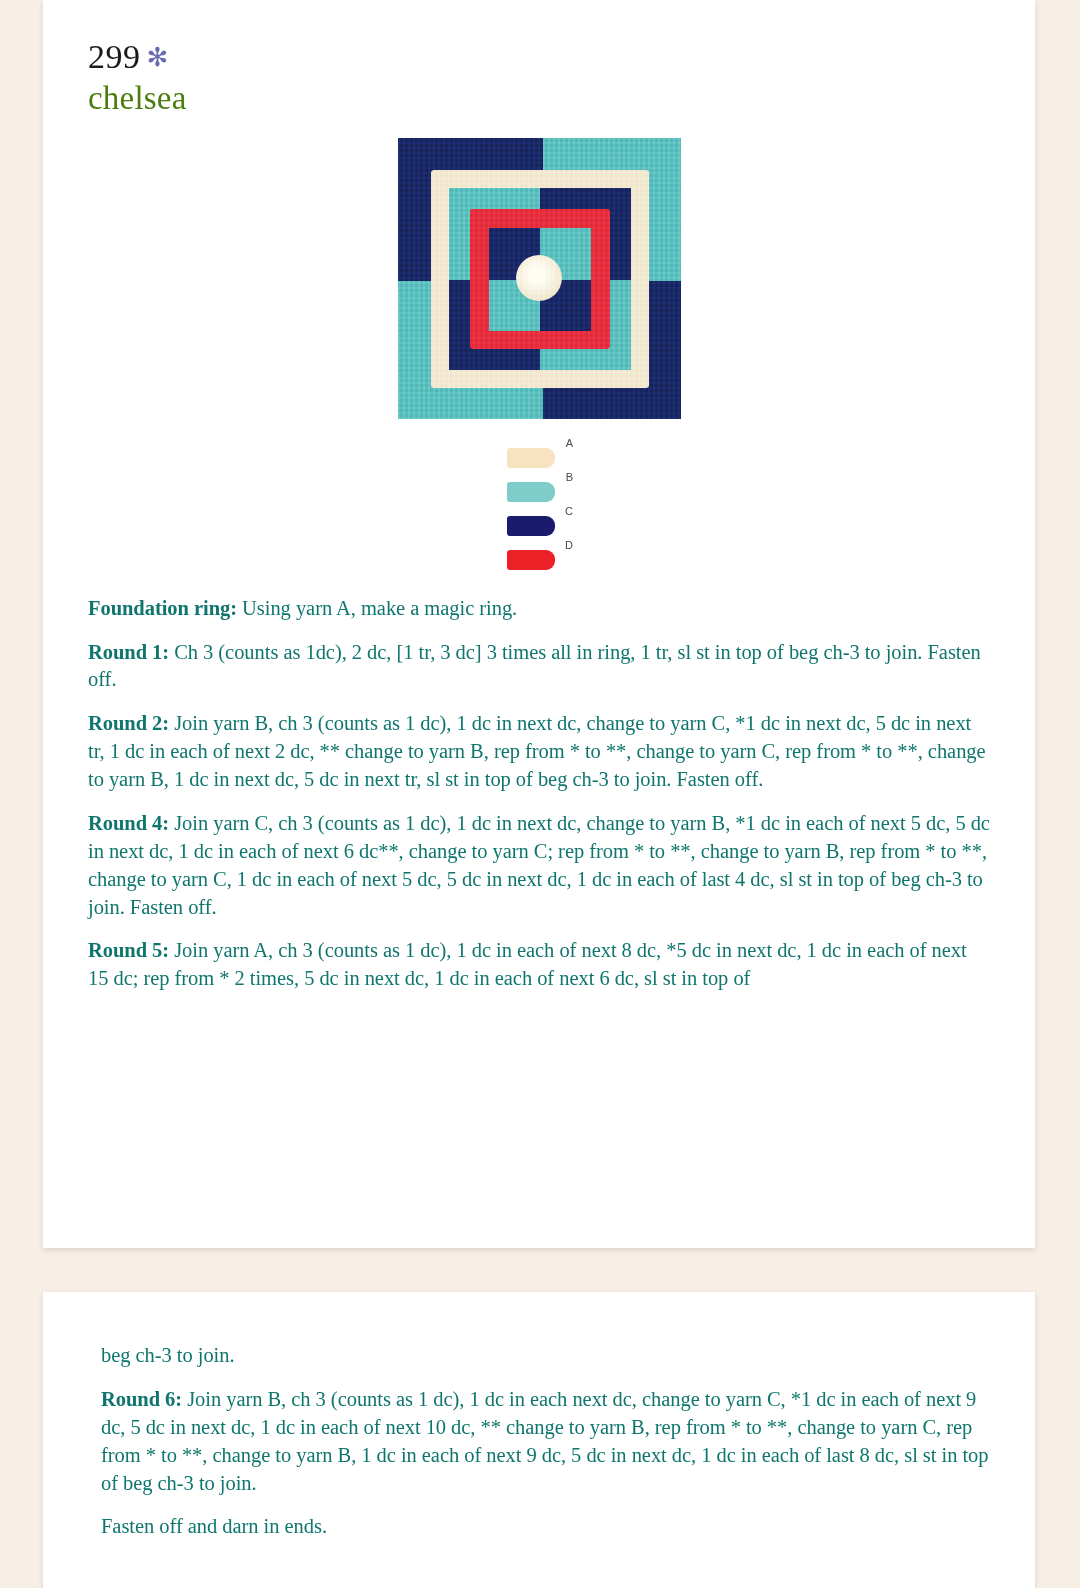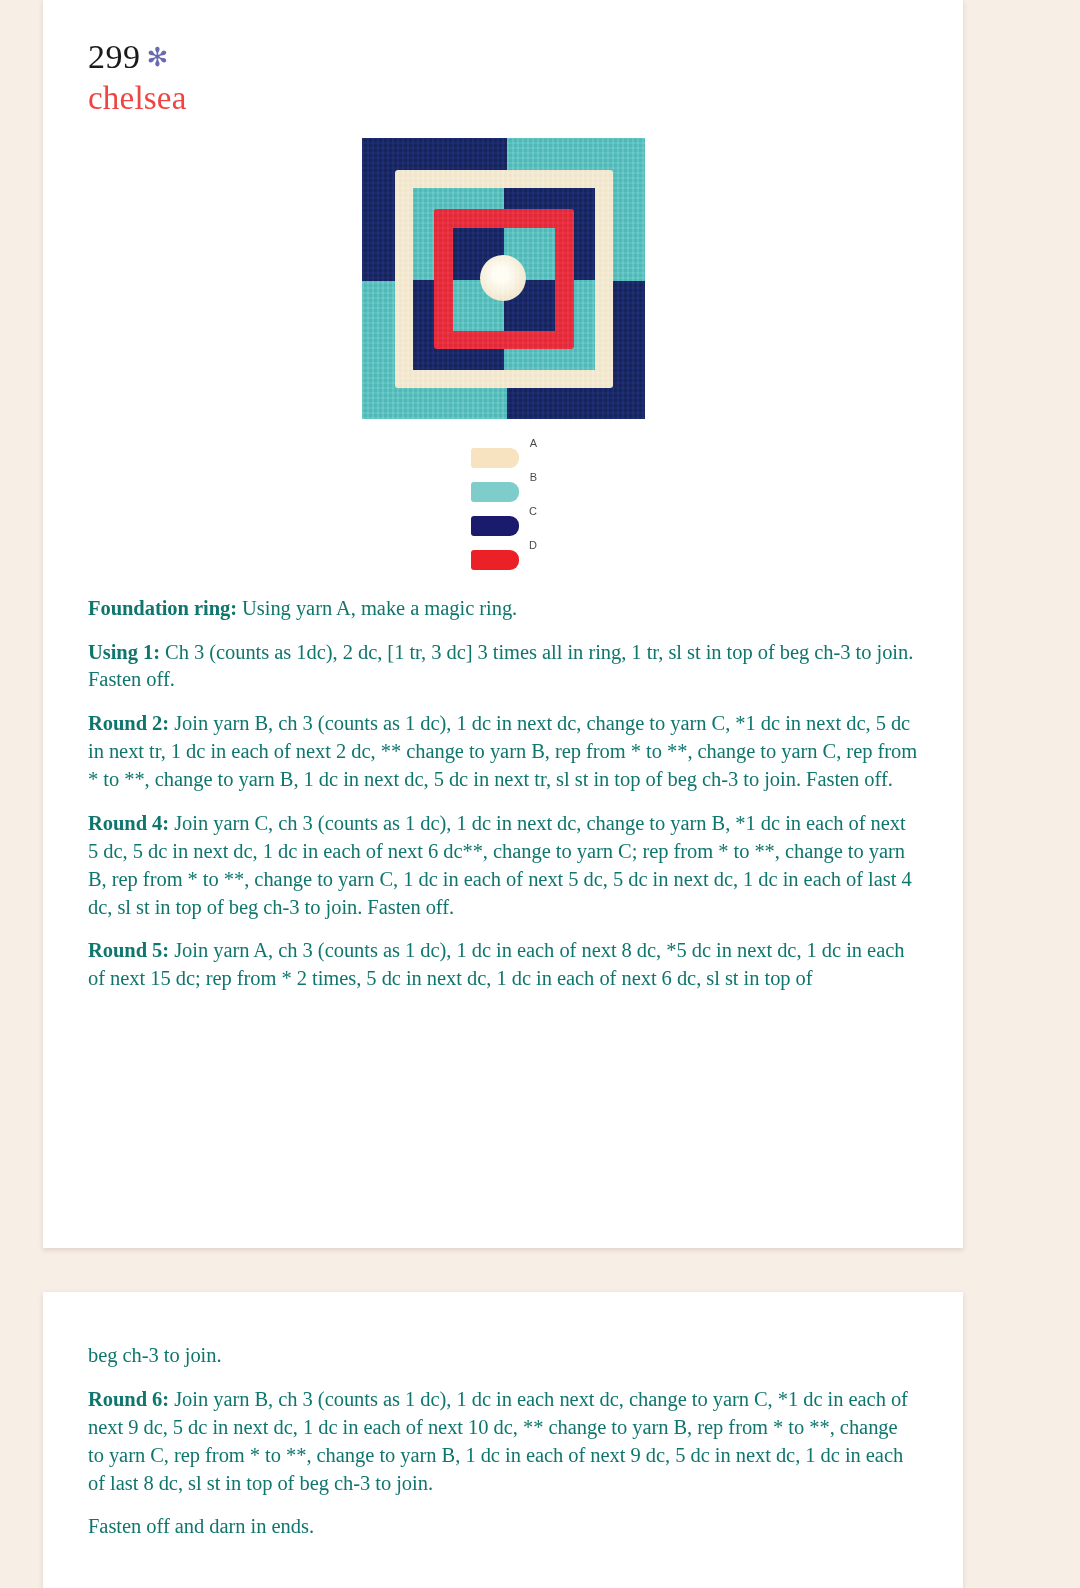--- a/index.html
+++ b/index.html
@@ -9,21 +9,21 @@
     height: 1588px;
     background: #f7eee6;
     font-family: "Liberation Serif", "DejaVu Serif", serif;
     overflow: hidden;
     position: relative;
   }
 
   .page {
     position: absolute;
     left: 43px;
-    width: 920px;
+    width: 992px;
     background: #ffffff;
     box-shadow: 0 2px 5px rgba(120, 95, 75, 0.20);
   }
 
   #page-1 { top: 0; height: 1248px; }
   #page-2 { top: 1292px; height: 296px; }
 
   .page-inner { padding: 0 45px; }
 
   
@@ -35,21 +35,21 @@
     letter-spacing: 0.5px;
   }
   .star-mark {
     color: #6a6ab0;
     font-size: 26px;
     vertical-align: 2px;
     margin-left: 6px;
   }
   .pattern-title {
     font-size: 33px;
-    color: #ef4444;
+    color: #4d7c0f;
     line-height: 1.05;
     margin-top: 7px;
     letter-spacing: 0.2px;
   }
 
   
   .intro {
     margin-top: 26px;
     font-size: 20.5px;
     font-weight: bold;
@@ -190,30 +190,30 @@
         <span class="legend-swatch" style="background:#1b1b6e;"></span>
       </div>
       <div class="legend-row">
         <span class="legend-label">D</span>
         <span class="legend-swatch" style="background:#ec2128;"></span>
       </div>
     </div>
 
     <div class="instructions">
       <p class="instr-p"><b>Foundation ring:</b><span> Using yarn A, make a magic ring.</span></p>
-      <p class="instr-p"><b>Using 1:</b><span> Ch 3 (counts as 1dc), 2 dc, [1 tr, 3 dc] 3 times all in ring, 1 tr, sl st in top of beg ch-3 to join. Fasten off.</span></p>
+      <p class="instr-p"><b>Round 1:</b><span> Ch 3 (counts as 1dc), 2 dc, [1 tr, 3 dc] 3 times all in ring, 1 tr, sl st in top of beg ch-3 to join. Fasten off.</span></p>
       <p class="instr-p"><b>Round 2:</b><span> Join yarn B, ch 3 (counts as 1 dc), 1 dc in next dc, change to yarn C, *1 dc in next dc, 5 dc in next tr, 1 dc in each of next 2 dc, ** change to yarn B, rep from * to **, change to yarn C, rep from * to **, change to yarn B, 1 dc in next dc, 5 dc in next tr, sl st in top of beg ch-3 to join. Fasten off.</span></p>
       <p class="instr-p"><b>Round 4:</b><span> Join yarn C, ch 3 (counts as 1 dc), 1 dc in next dc, change to yarn B, *1 dc in each of next 5 dc, 5 dc in next dc, 1 dc in each of next 6 dc**, change to yarn C; rep from * to **, change to yarn B, rep from * to **, change to yarn C, 1 dc in each of next 5 dc, 5 dc in next dc, 1 dc in each of last 4 dc, sl st in top of beg ch-3 to join. Fasten off.</span></p>
       <p class="instr-p"><b>Round 5:</b><span> Join yarn A, ch 3 (counts as 1 dc), 1 dc in each of next 8 dc, *5 dc in next dc, 1 dc in each of next 15 dc; rep from * 2 times, 5 dc in next dc, 1 dc in each of next 6 dc, sl st in top of</span></p>
     </div>
 
   </div>
 </div>
 
 <div class="page" id="page-2">
   <div class="page-inner page2-body">
-    <div class="instructions" style="margin-top:0;">
+    <div class="instructions" style="margin-top:0;margin-left:13px;">
       <p class="instr-p"><b></b><span>beg ch-3 to join.</span></p>
       <p class="instr-p"><b>Round 6:</b><span> Join yarn B, ch 3 (counts as 1 dc), 1 dc in each next dc, change to yarn C, *1 dc in each of next 9 dc, 5 dc in next dc, 1 dc in each of next 10 dc, ** change to yarn B, rep from * to **, change to yarn C, rep from * to **, change to yarn B, 1 dc in each of next 9 dc, 5 dc in next dc, 1 dc in each of last 8 dc, sl st in top of beg ch-3 to join.</span></p>
       <p class="instr-p"><b></b><span>Fasten off and darn in ends.</span></p>
     </div>
   </div>
 </div>
 
 </body></html>

